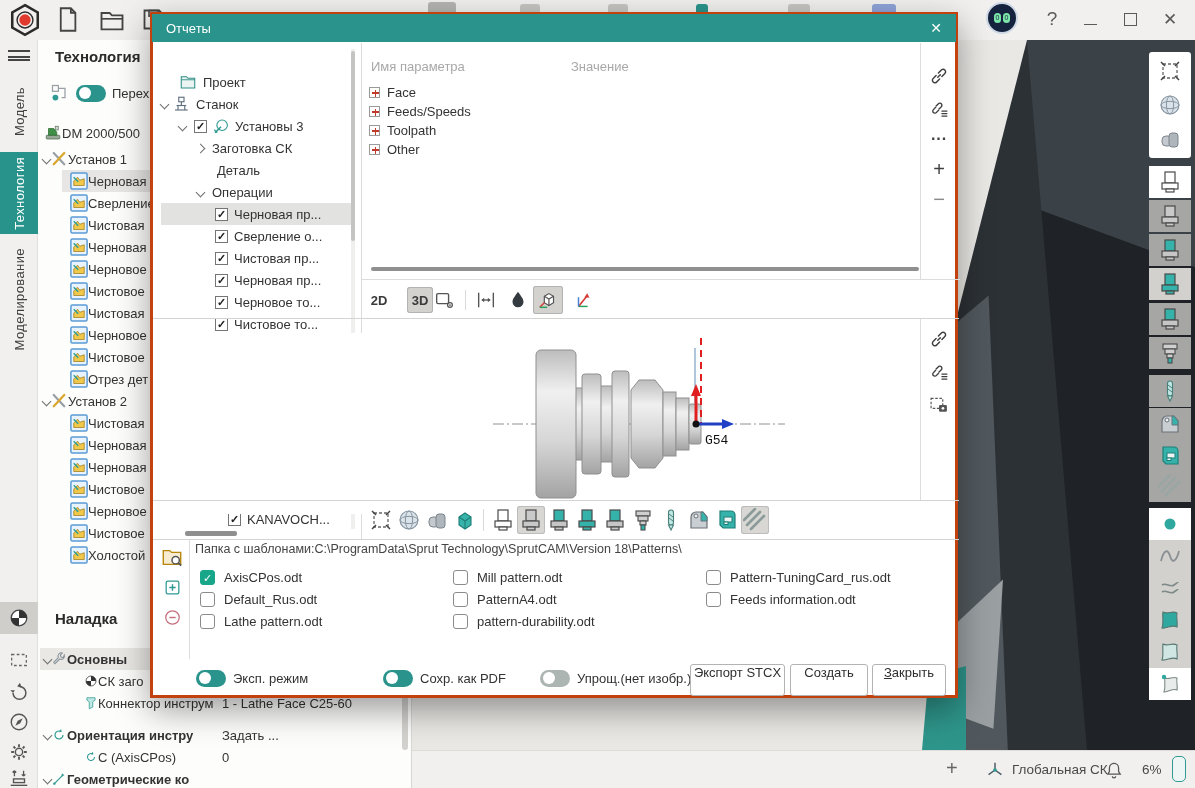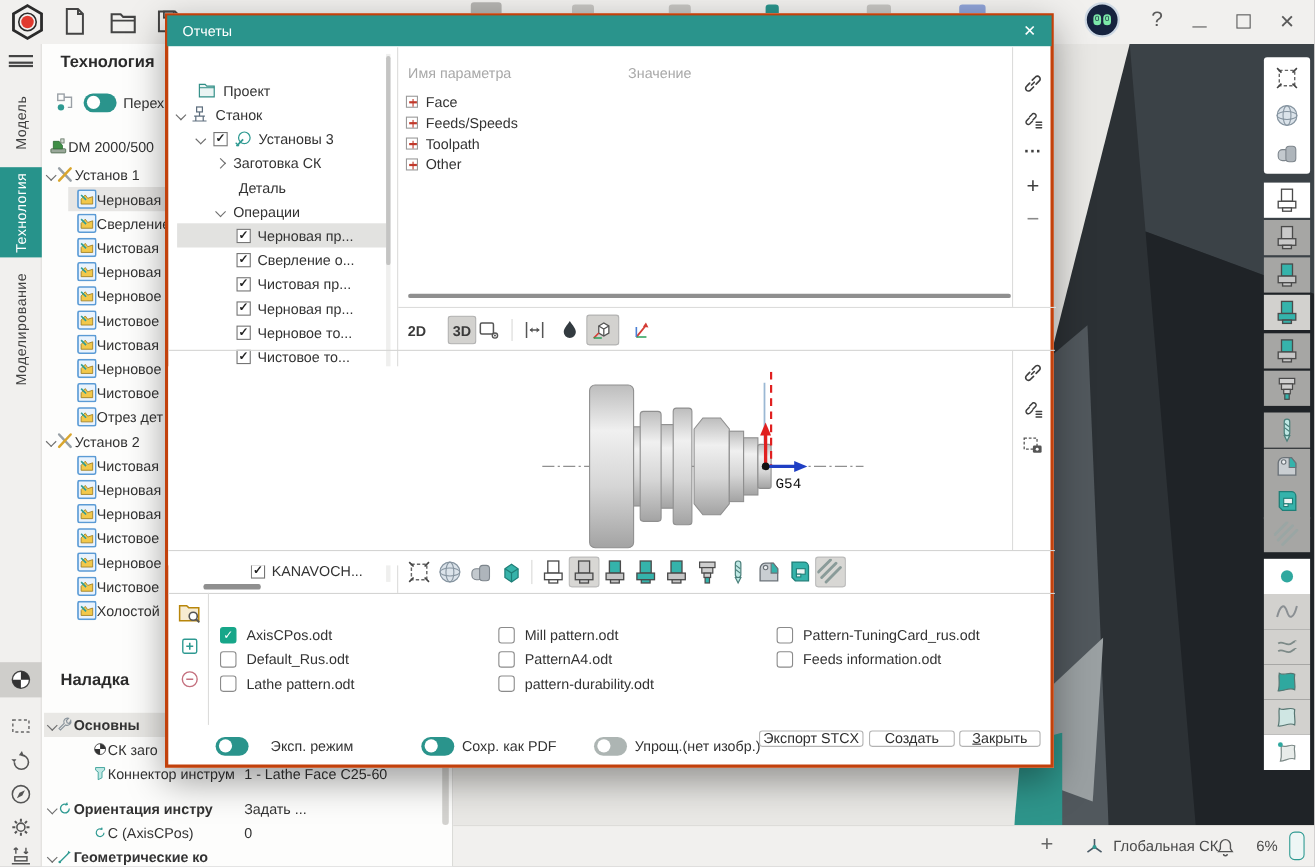--- a/index.html
+++ b/index.html
@@ -30,21 +30,21 @@
 
 .pill{width:30px;height:17px;border-radius:9px;position:relative;display:inline-block}
 .pill.on{background:#2a948c}
 .pill.off{background:#adb5b3}
 .pill::after{content:"";position:absolute;left:3px;top:2.5px;width:12px;height:12px;border-radius:50%;background:#fff}
 .chk{width:13px;height:13px;border:1px solid #757575;background:#fff;font-size:11px;line-height:11px;text-align:center;color:#222;flex:0 0 auto}
 .chk.c::after{content:"✓";font-weight:bold}
 .tchk{width:15px;height:15px;border:1px solid #8b8b8b;border-radius:3px;background:#fff;flex:0 0 auto}
 .tchk.c{background:#17a689;border-color:#17a689;color:#fff;font-size:11px;line-height:14px;text-align:center}
 .tchk.c::after{content:"✓"}
-.btn{position:absolute;height:15px;border:1px solid #b3b3b3;border-radius:3px;background:#fff;display:flex;align-items:flex-end;justify-content:center;font-size:13px;color:#2f2f2f;cursor:default}
+.btn{position:absolute;height:32px;border:1px solid #b3b3b3;border-radius:3px;background:#fff;display:flex;align-items:flex-start;justify-content:center;font-size:13px;color:#2f2f2f;cursor:default}
 
 .dialog{position:absolute;left:150px;top:12px;width:808px;height:686px;background:#fff;border:3px solid #c2410c;box-shadow:0 12px 32px rgba(0,0,0,.38);z-index:10}
 .dlg-title{position:absolute;left:-1px;top:-1px;right:-1px;height:28px;background:#2a948c;display:flex;align-items:center;color:#fff;font-size:13px;padding:0 14px}
 .exp{width:11px;height:11px;border:1px solid #9a9a9a;position:relative;background:#fff;flex:0 0 auto}
 .exp::before{content:"";position:absolute;left:2px;top:4.3px;width:7px;height:1.6px;background:#c0392b}
 .exp::after{content:"";position:absolute;left:4.6px;top:2px;width:1.6px;height:7px;background:#c0392b}
 .railic{position:absolute;left:774px;width:24px;height:24px;color:#3f3f3f;display:flex;align-items:center;justify-content:center;font-size:16px}
 .railic svg{width:20px;height:20px}
 .tile{position:absolute;width:28px;height:28px;display:flex;align-items:center;justify-content:center;border-radius:3px}
 .tile svg{width:24px;height:24px}
@@ -1005,20 +1005,21 @@
         <svg width="19" height="19">
           <use href="#s-plussq"></use>
         </svg>
       </div>
   <div class="abs" style="left:10px;top:593px">
         <svg width="19" height="19">
           <use href="#s-minuscirc"></use>
         </svg>
       </div>
   <div class="abs" style="left:36px;top:524px;width:1px;height:120px;background:#dcdcdb"></div>
+  <div class="abs" style="left:42px;top:527px;font-size:12.5px;color:#444;white-space:nowrap">Папка с шаблонами:C:\ProgramData\Sprut Technology\SprutCAM\Version 18\Patterns\</div>
   <div class="trow" style="left:47px;top:552px;height:20px">
         <span class="tchk c"></span>
         <span class="lab" style="margin-left:9px">AxisCPos.odt</span>
       </div>
   <div class="trow" style="left:47px;top:574px;height:20px">
         <span class="tchk"></span>
         <span class="lab" style="margin-left:9px">Default_Rus.odt</span>
       </div>
   <div class="trow" style="left:47px;top:596px;height:20px">
         <span class="tchk"></span>
@@ -1040,21 +1041,21 @@
         <span class="tchk"></span>
         <span class="lab" style="margin-left:9px">Pattern-TuningCard_rus.odt</span>
       </div>
   <div class="trow" style="left:553px;top:574px;height:20px">
         <span class="tchk"></span>
         <span class="lab" style="margin-left:9px">Feeds information.odt</span>
       </div>
 
   <div class="trow" style="left:43px;top:653px;height:20px">
     <span class="pill on"></span>
-    <span class="lab" style="margin-left:20px">Эксп. режим</span>
+    <span class="lab" style="margin-left:7px">Эксп. режим</span>
   </div>
   <div class="trow" style="left:230px;top:653px;height:20px">
     <span class="pill on"></span>
     <span class="lab" style="margin-left:7px">Сохр. как PDF</span>
   </div>
   <div class="trow" style="left:387px;top:653px;height:20px">
     <span class="pill off"></span>
     <span class="lab" style="margin-left:7px">Упрощ.(нет изобр.)</span>
   </div>
   <div class="btn" style="left:537px;top:649px;width:95px">

